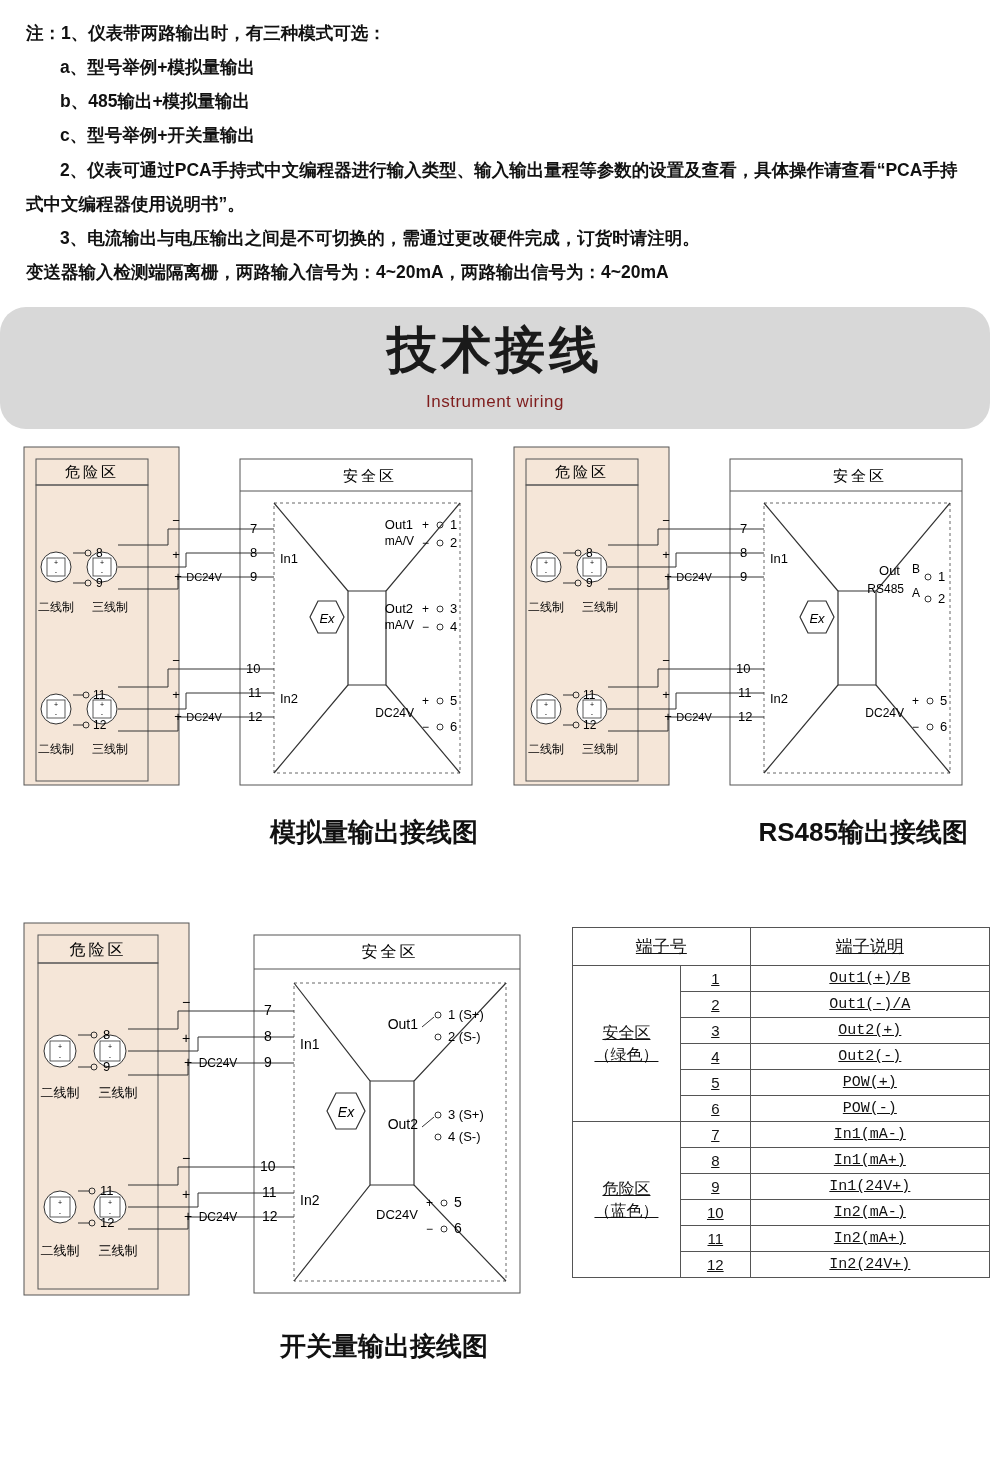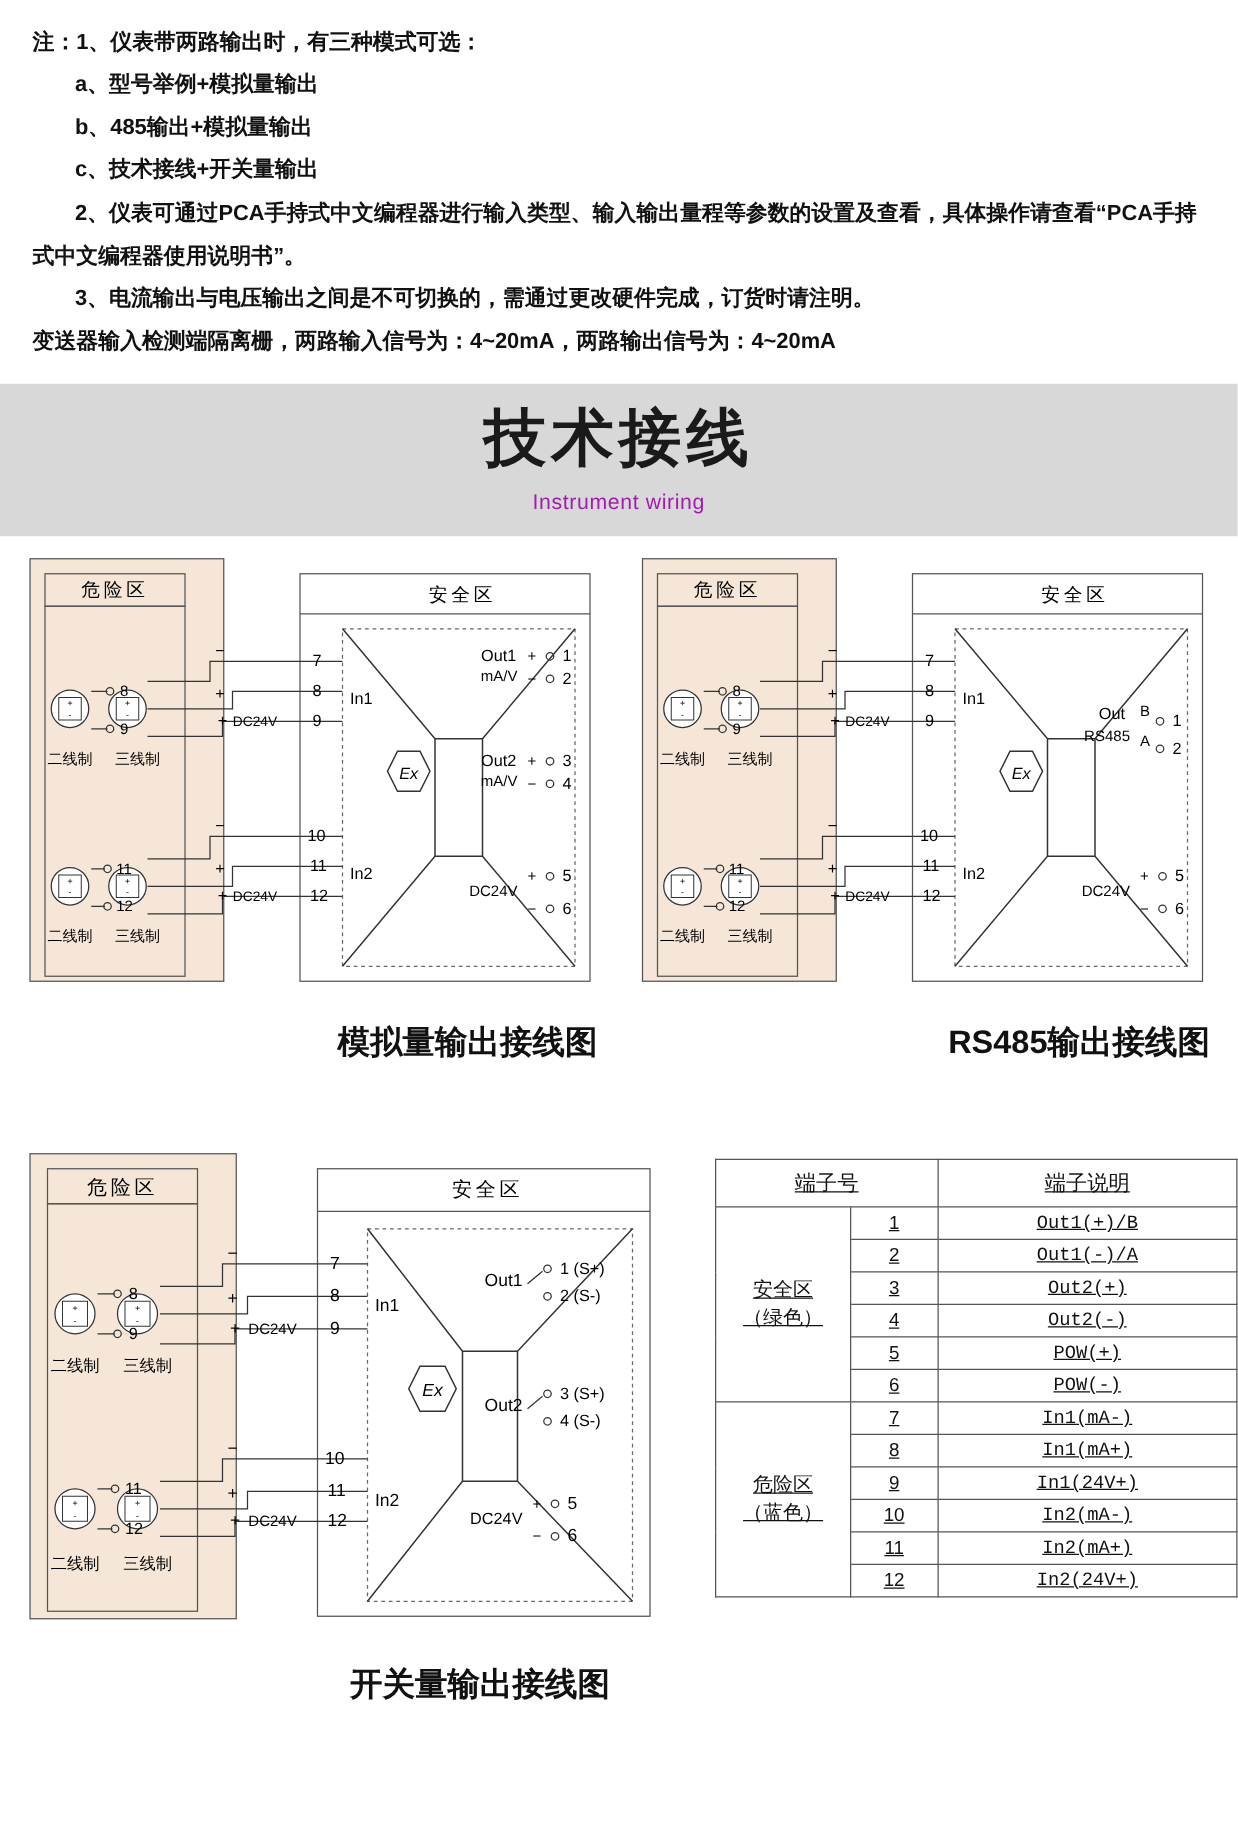--- a/index.html
+++ b/index.html
@@ -17,24 +17,24 @@
   .notes .lvl0{text-indent:0;}
   .notes .lvl1{padding-left:34px;}
   .notes .lvl2{text-indent:34px;}
   .notes .row{white-space:normal;}
 
   
   .band{
     margin-top:18px;
     background:#d8d8d8;
     height:122px;
-    display:flex;flex-direction:column;align-items:center;justify-content:center;
+    display:flex;flex-direction:column;align-items:center;justify-content:center;border-radius:26px;
   }
   .band .cn{font-size:50px;font-weight:bold;letter-spacing:4px;color:#1a1a1a;line-height:1.05;}
-  .band .en{font-size:17px;color:#a21caf;margin-top:16px;letter-spacing:.5px;}
+  .band .en{font-size:17px;color:#7f1d1d;margin-top:16px;letter-spacing:.5px;}
 
   
   .diagrams{position:relative;}
   .cap{
     font-size:26px;font-weight:bold;text-align:right;
   }
   .fig{position:absolute;}
 
   svg text{font-family:"Liberation Sans","DejaVu Sans",sans-serif;}
 
@@ -47,21 +47,21 @@
 </style>
 </head>
 <body>
 
 <div class="page">
 
   <div class="notes">
     <div class="row lvl0">注：1、仪表带两路输出时，有三种模式可选：</div>
     <div class="row lvl1">a、型号举例+模拟量输出</div>
     <div class="row lvl1">b、485输出+模拟量输出</div>
-    <div class="row lvl1">c、技术接线+开关量输出</div>
+    <div class="row lvl1">c、型号举例+开关量输出</div>
     <div class="row lvl2">2、仪表可通过PCA手持式中文编程器进行输入类型、输入输出量程等参数的设置及查看，具体操作请查看“PCA手持式中文编程器使用说明书”。</div>
     <div class="row lvl2">3、电流输出与电压输出之间是不可切换的，需通过更改硬件完成，订货时请注明。</div>
     <div class="row lvl0">变送器输入检测端隔离栅，两路输入信号为：4~20mA，两路输出信号为：4~20mA</div>
   </div>
 
   <div class="band">
     <div class="cn">技术接线</div>
     <div class="en">Instrument wiring</div>
   </div>
 

